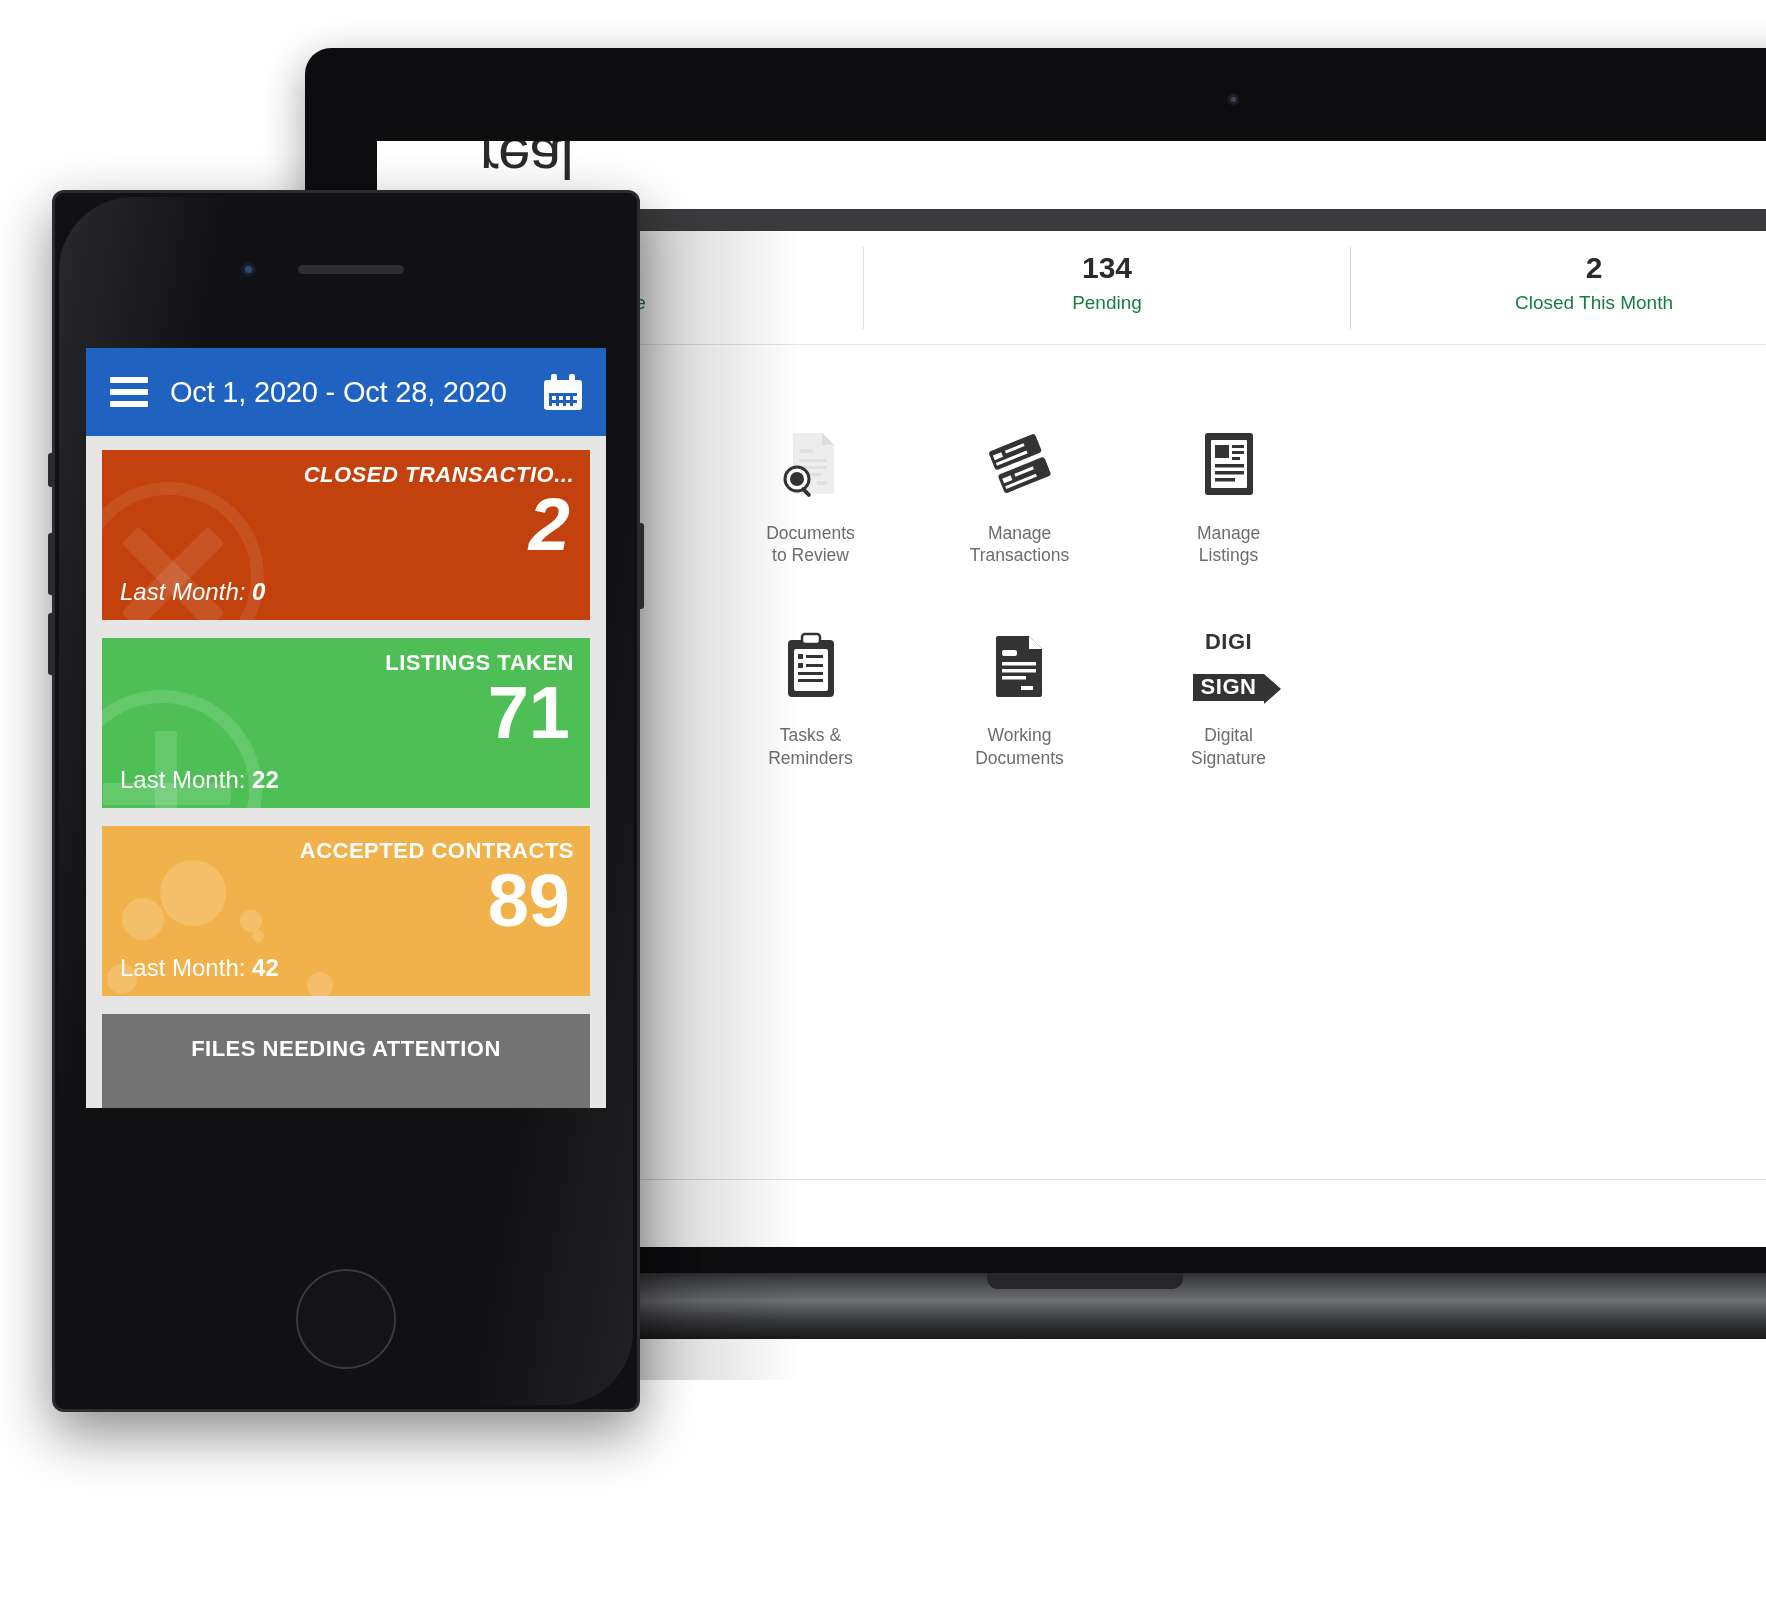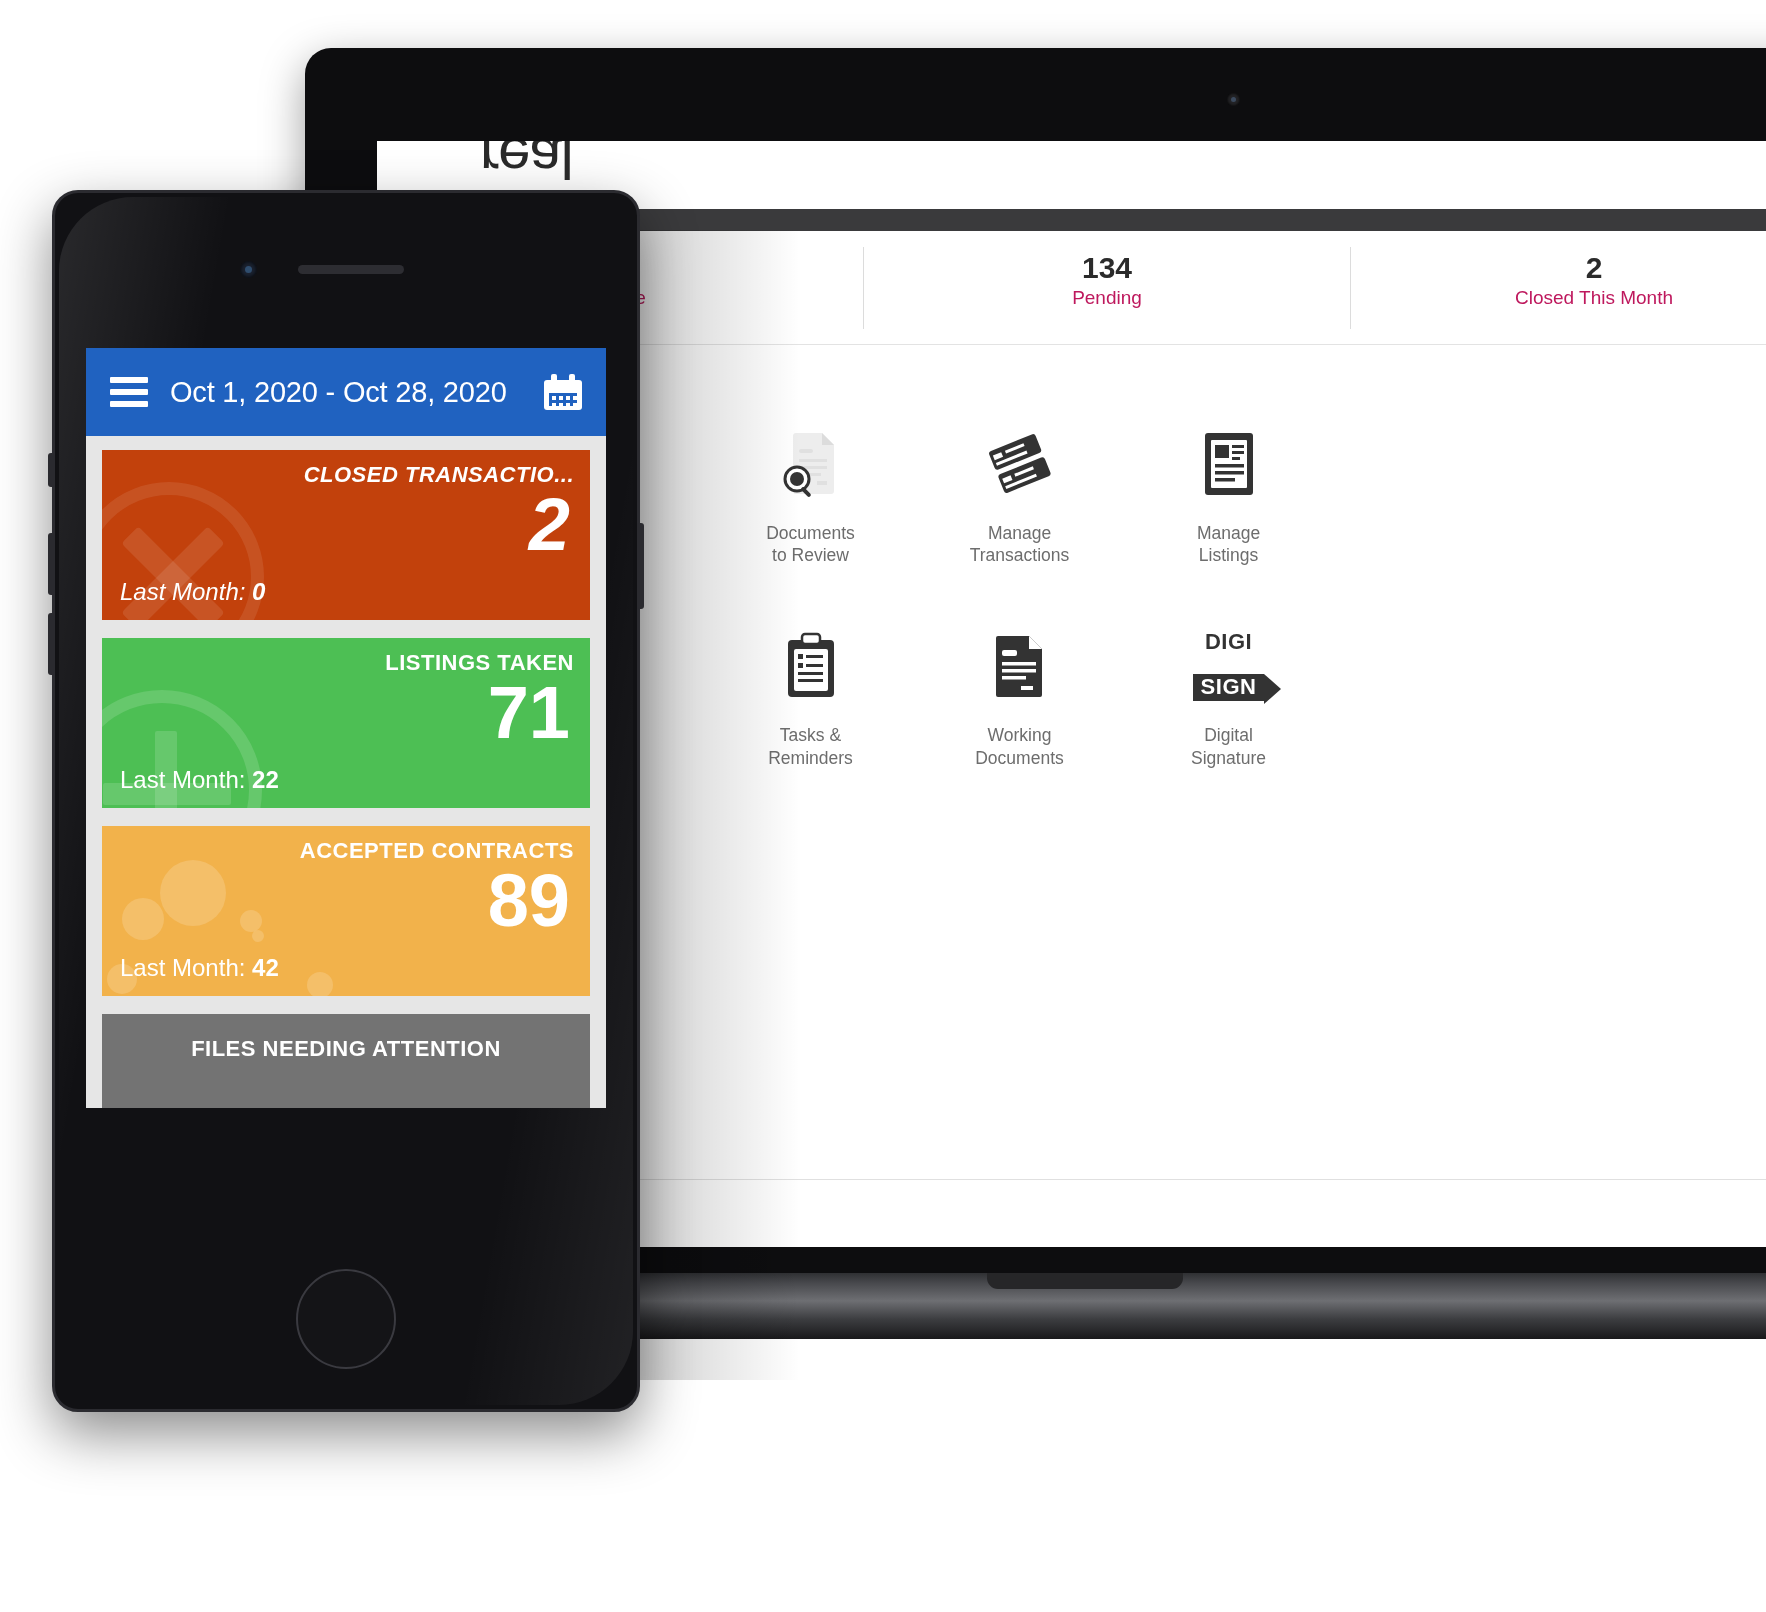--- a/index.html
+++ b/index.html
@@ -68,21 +68,21 @@
     display:flex; align-items:center;
   }
   .stat-cell {
     flex:1 1 0; height:82px;
     display:flex; flex-direction:column; align-items:center; justify-content:flex-start;
     border-left:1px solid #dcdcdc;
     padding-top:2px;
   }
   .stat-cell:first-child{ border-left:none; }
   .stat-value { font-size:30px; font-weight:bold; color:#2b2b2b; line-height:1.25; }
-  .stat-label { font-size:19px; color:#be185d; line-height:1.28; text-align:center; }
+  .stat-label { font-size:19px; color:#15803d; line-height:1.28; text-align:center; margin-top:5px;}
   .stats-divider {
     position:absolute; left:0; top:113px; width:1460px; height:1px; background:#e3e3e3;
   }
 
   .icon-grid {
     position:absolute; left:120px; top:195px;
     width:1340px;
     display:grid;
     grid-template-columns: repeat(4, 209px);
     column-gap: 0px;
@@ -125,21 +125,21 @@
   .base-edge {
     position:absolute; left:0; top:1225px; width:1560px; height:8px;
     background:#242426;
   }
 
   
   #phone {
     position:absolute; left:52px; top:190px;
     width:588px; height:1222px;
     background:#111114;
-    border-radius:26px;
+    border-radius:12px;
     box-shadow: 0 22px 56px rgba(0,0,0,.45);
     border: 3px solid #2b2b30;
   }
   .phone-gloss {
     position:absolute; inset:4px; border-radius:74px;
     background: linear-gradient(100deg, rgba(255,255,255,.10) 0%, rgba(255,255,255,0) 22%, rgba(255,255,255,0) 78%, rgba(255,255,255,.07) 100%);
     pointer-events:none;
   }
   .phone-speaker {
     position:absolute; left:243px; top:72px; width:106px; height:9px;

